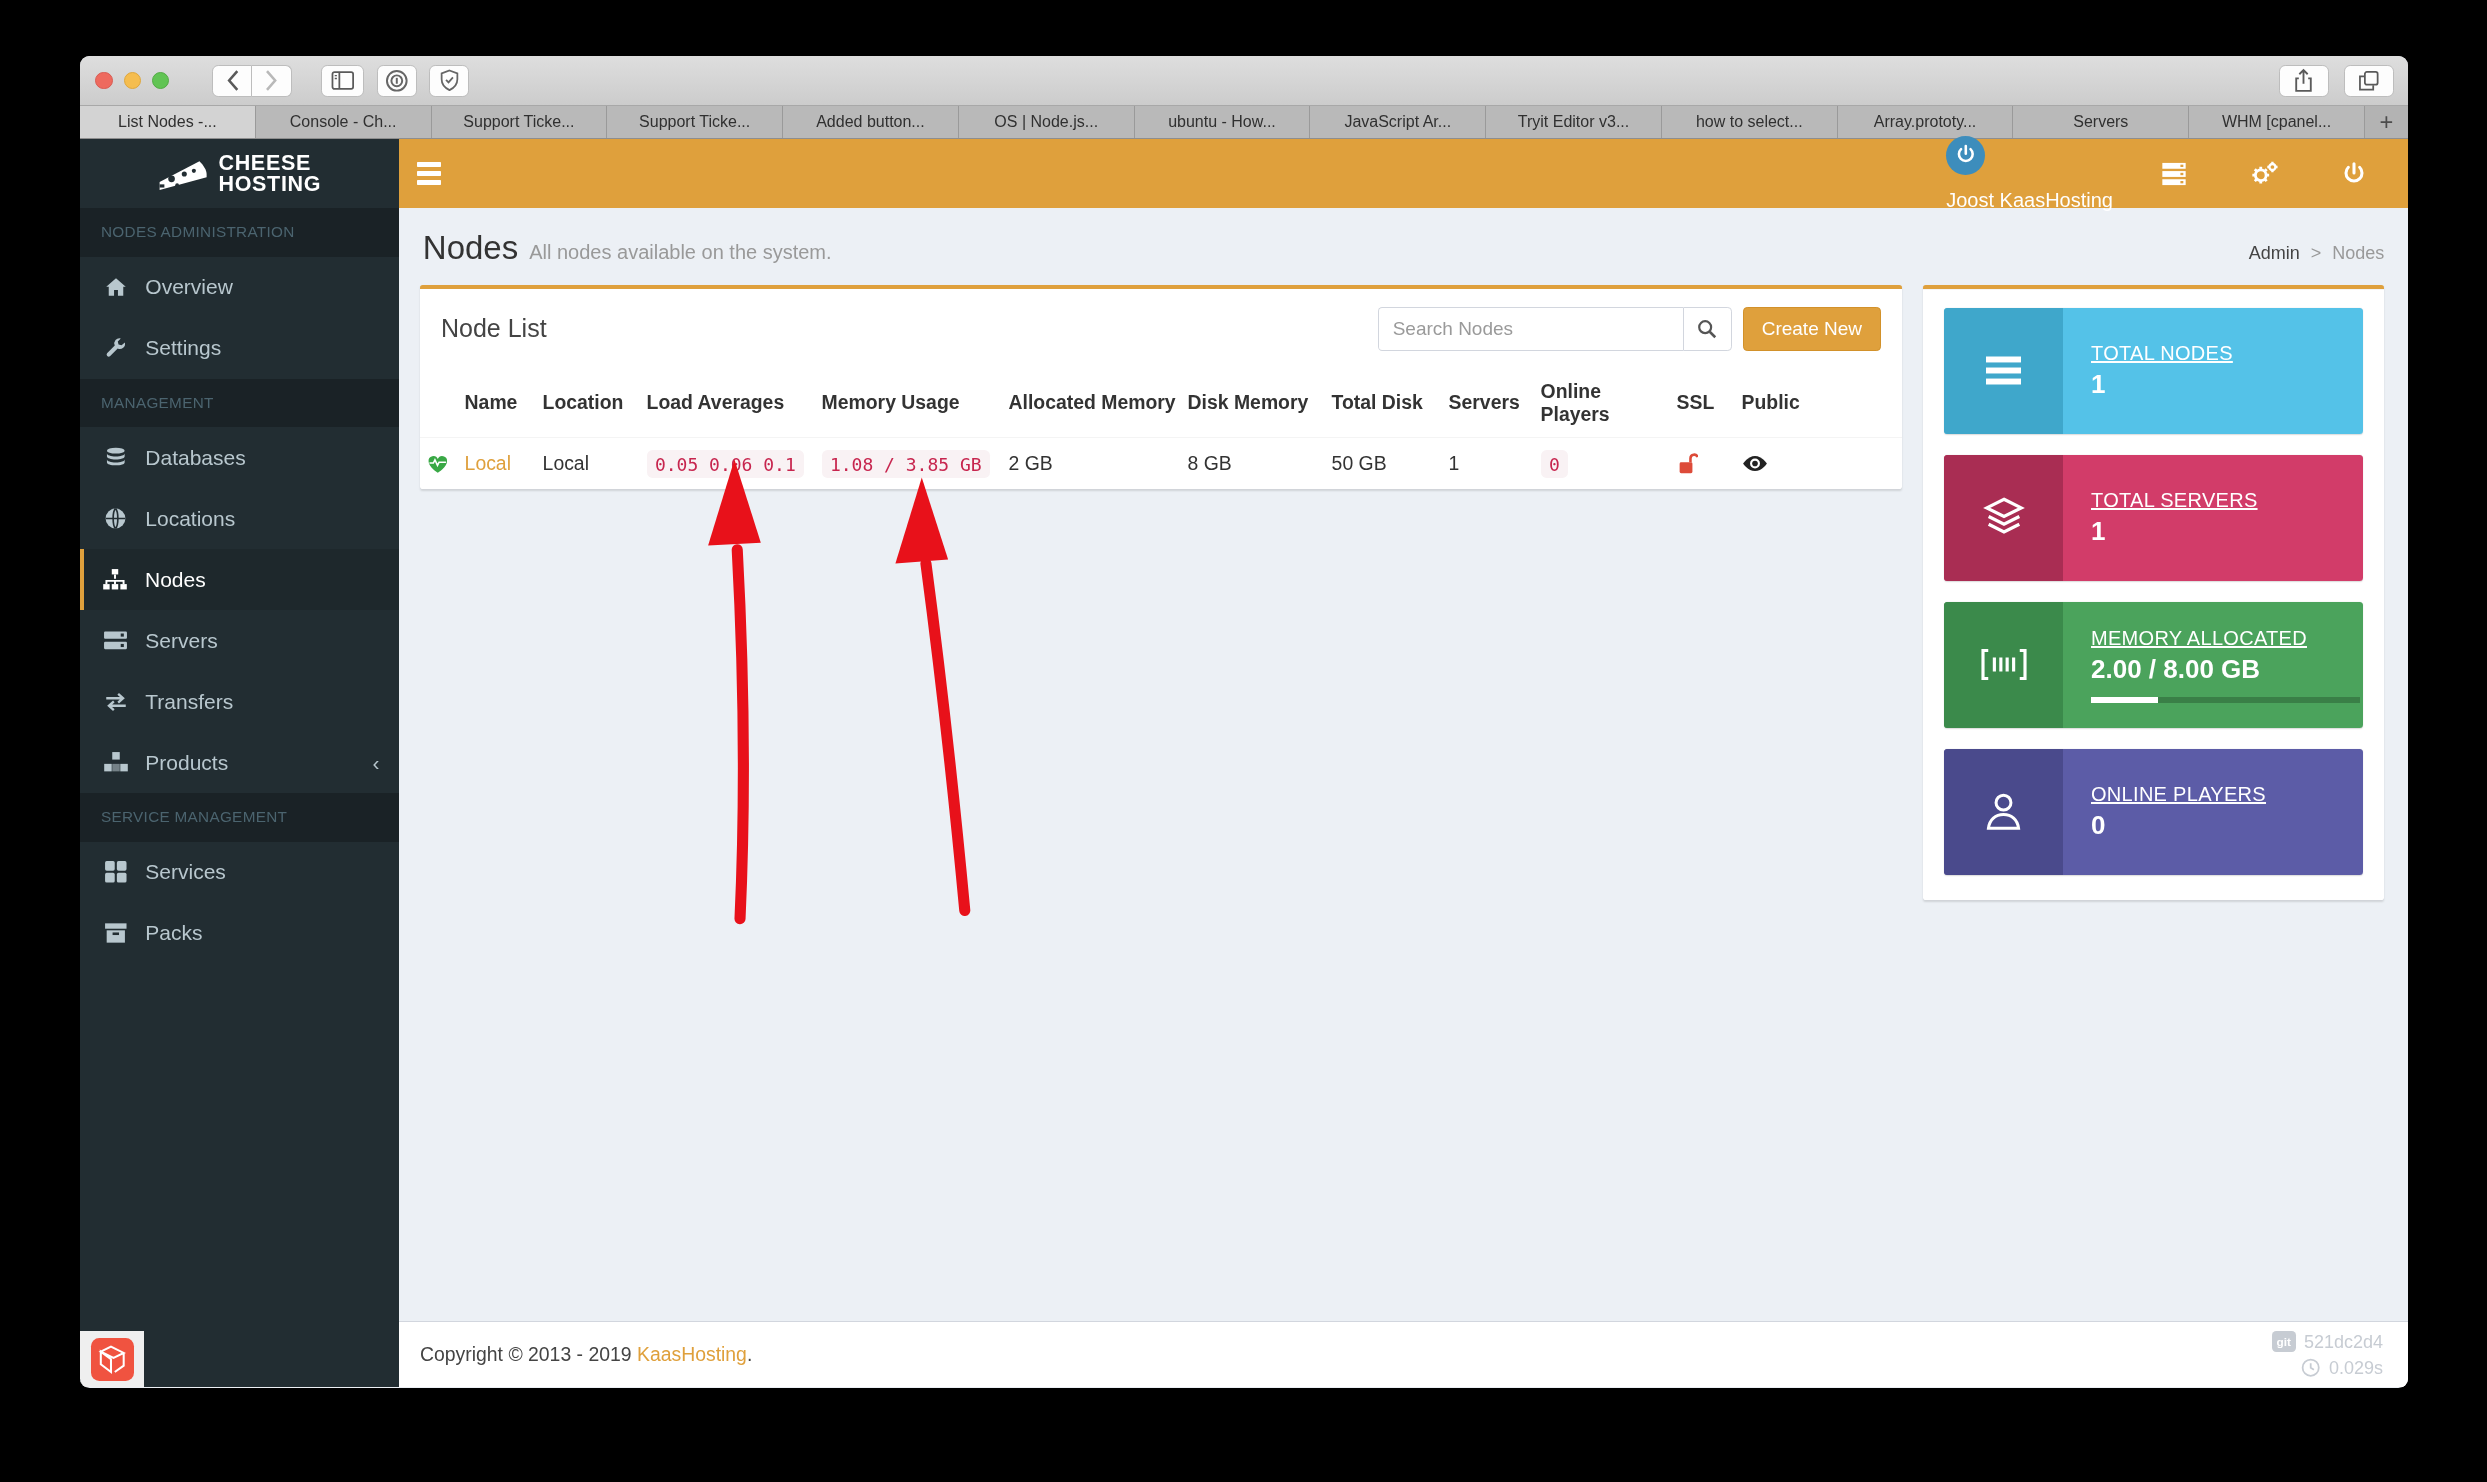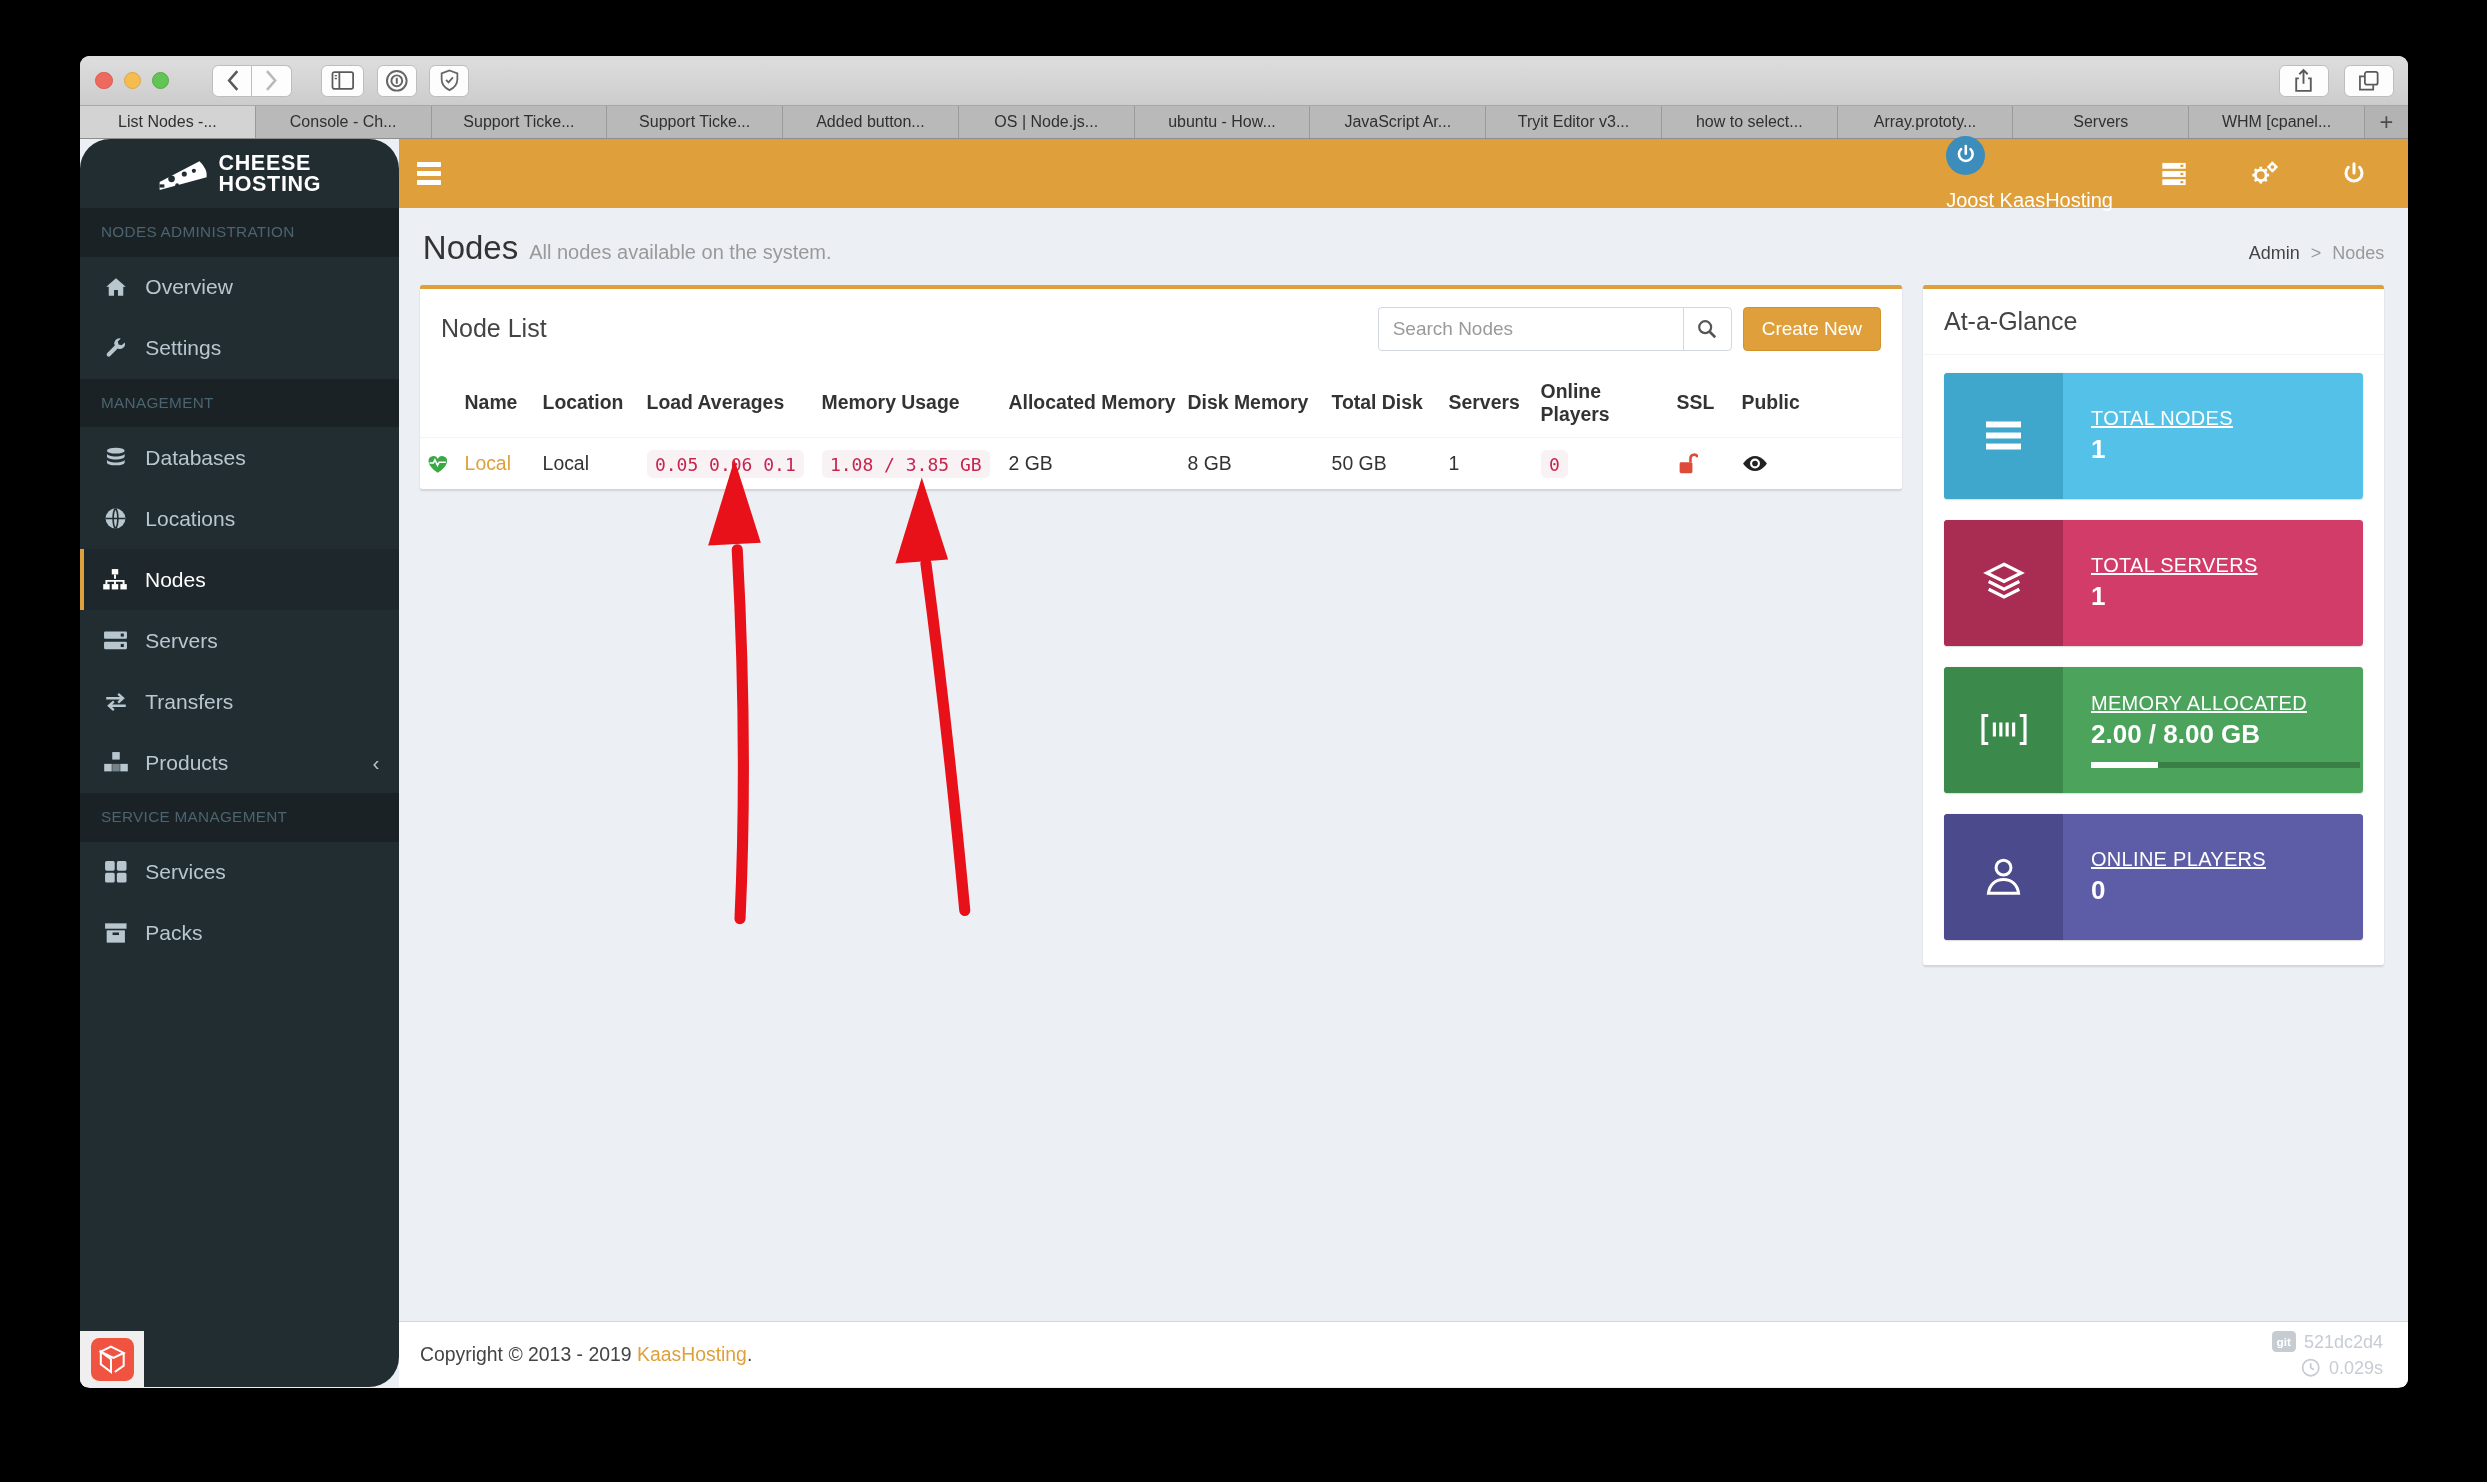--- a/index.html
+++ b/index.html
@@ -38,21 +38,21 @@
     border-right:0.7px solid #9a9a9a; font-size:16px; color:#303030; overflow:hidden; white-space:nowrap; }
   .tab.active { background:#d3d3d3; }
   .tab span{ overflow:hidden; text-overflow:ellipsis; padding:0 7px; }
   .newtab { flex:0 0 43px; display:flex; align-items:center; justify-content:center; background:#b3b3b3;
     font-size:23.6px; color:#4c4c4c; }
 
   
   .app { position:relative; height:1248px; display:flex; background:#ecf0f5; }
 
   
-  .sidebar { width:319px; background:#222d32; flex:0 0 319px; position:relative;border-radius:30px; }
+  .sidebar { width:319px; background:#222d32; flex:0 0 319px; position:relative; }
   .brand { height:69px; display:flex; align-items:center; justify-content:center; gap:9.7px; }
   .brand-text { color:#fff; font-weight:bold; font-size:21.5px; line-height:21px; letter-spacing:0.7px; }
   .sec-h { background:#1a2226; color:#4b646f; font-size:15.3px; padding:15.3px 0 15.3px 21px; letter-spacing:0.3px; }
   .s-item { display:flex; align-items:center; height:61px; padding-left:21px; color:#b8c7ce; font-size:21px; gap:15.3px; position:relative; }
   .s-item .ic { width:29px; display:flex; justify-content:center; color:#b8c7ce; }
   .s-item.active { background:#1e282c; color:#fff; border-left:4.2px solid #dfa03c; padding-left:16.7px; }
   .s-item.active .ic{ color:#fff; }
   .s-item .chev { position:absolute; right:19.4px; font-size:21px; color:#b8c7ce; }
   .debugbar { position:absolute; left:0; bottom:0; width:64px; height:56px; background:#efefef;
     display:flex; align-items:center; justify-content:center; }
@@ -499,23 +499,20 @@
                         <circle cx="12" cy="8" r="4.6" fill="#fff"></circle>
                         <circle cx="12" cy="8" r="2.6" fill="#222"></circle>
                       </svg>
                   </td>
                 </tr>
               </tbody>
             </table>
           </div>
 
           <div class="box glancebox">
-            <div class="box-hd">
-                <span class="box-title">At-a-Glance</span>
-              </div>
             <div class="glance-body">
               <div class="card c-blue">
                 <div class="icside">
                   <svg class="i" width="43" height="35" viewBox="0 0 24 20">
                       <rect x="2" y="2" width="20" height="3.4" fill="#fff"></rect>
                       <rect x="2" y="8.3" width="20" height="3.4" fill="#fff"></rect>
                       <rect x="2" y="14.6" width="20" height="3.4" fill="#fff"></rect>
                     </svg>
                 </div>
                 <div class="txt">

